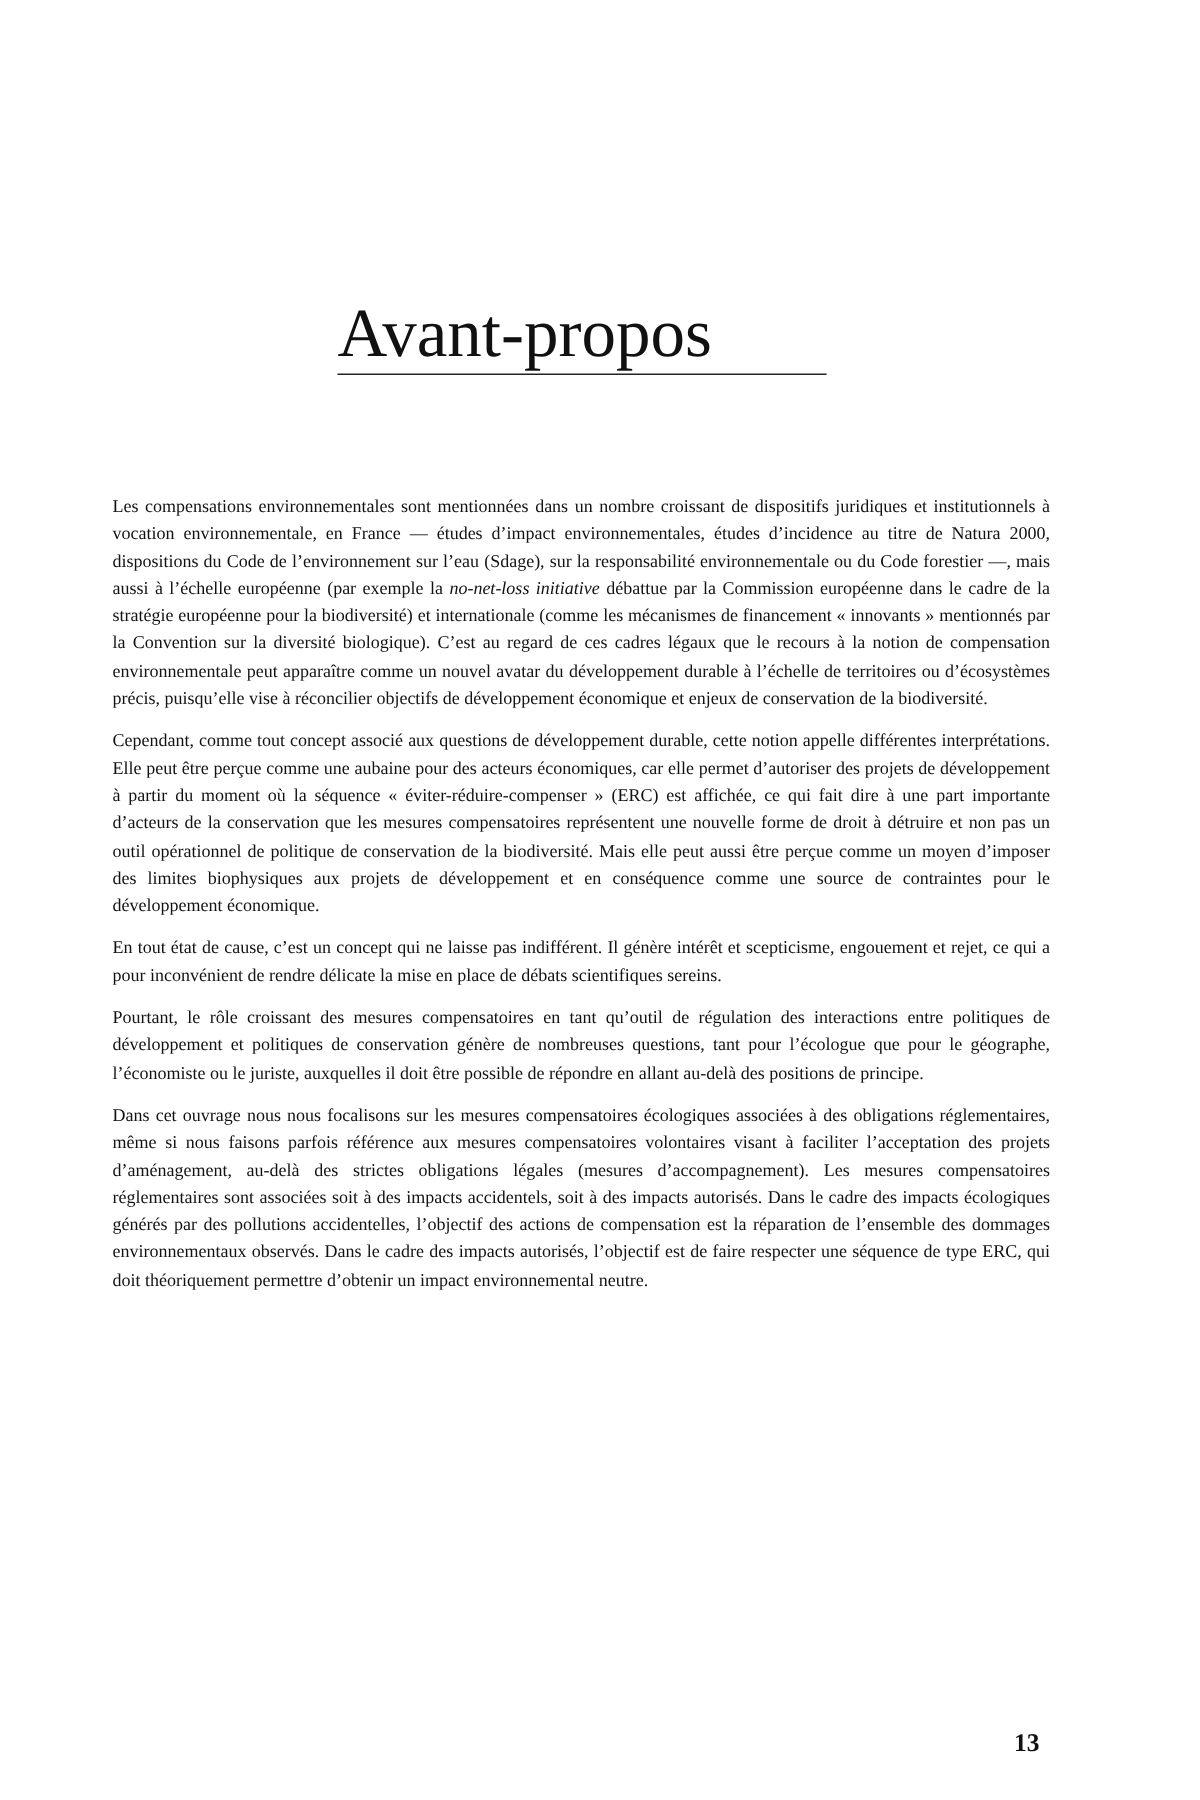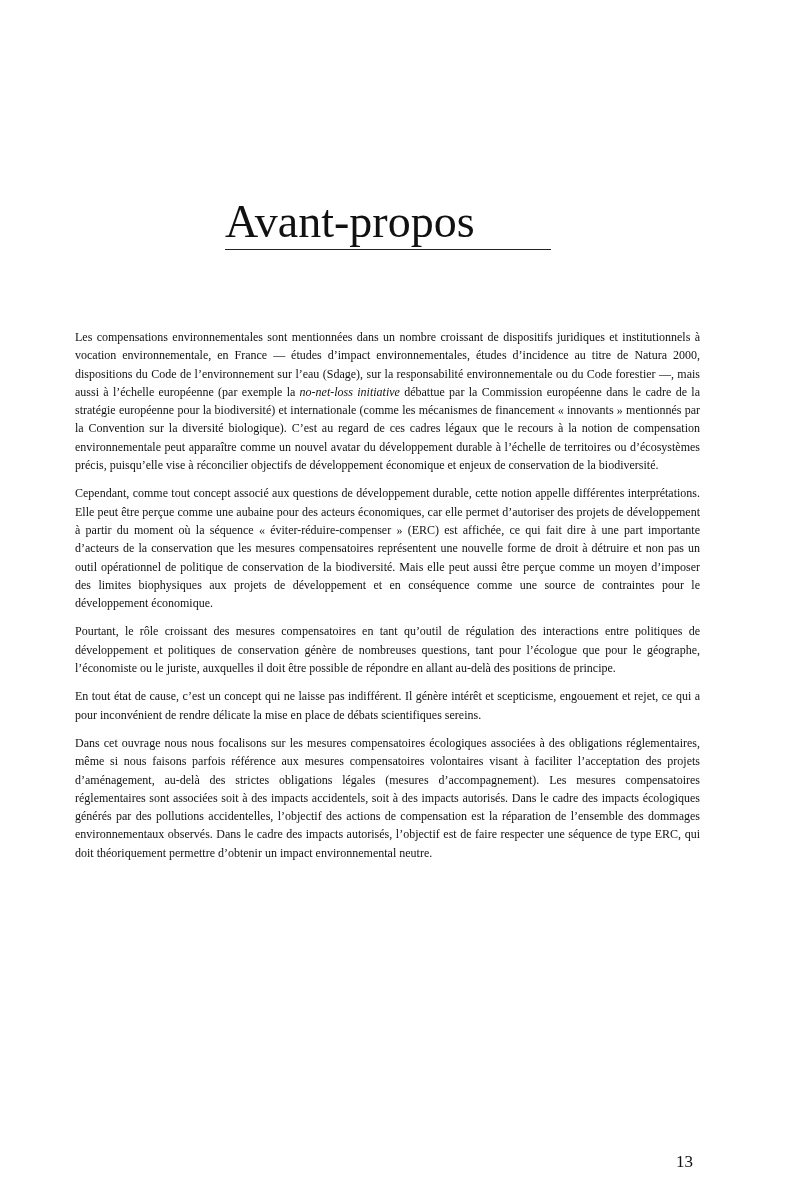--- a/index.html
+++ b/index.html
@@ -48,32 +48,32 @@
       margin-top: 24px;
     }
     .body-text p {
       margin: 0 0 10px 0;
     }
     .page-number {
       position: absolute;
       left: 676px;
       top: 1152px;
       font-size: 17px;
-      font-weight: normal;
+      font-weight: bold;
     }
   </style>
 </head>
 <body>
 
 <div class="title-wrap">
   <h1 class="title">Avant-propos</h1>
 </div>
 <div class="title-rule"></div>
 
 <div class="body-text">
   <p><span>Les compensations environnementales sont mentionnées dans un nombre croissant de dispositifs juridiques et institutionnels à vocation environnementale, en France — études d’impact environne­mentales, études d’incidence au titre de Natura 2000, dispositions du Code de l’environnement sur l’eau (Sdage), sur la responsabilité environnementale ou du Code forestier —, mais aussi à l’échelle européenne (par exemple la </span><em>no-net-loss initiative</em><span> débattue par la Commission européenne dans le cadre de la stratégie européenne pour la biodiversité) et internationale (comme les mécanismes de financement « innovants » mentionnés par la Convention sur la diversité biologique). C’est au regard de ces cadres légaux que le recours à la notion de compensation environnementale peut apparaître comme un nouvel avatar du développement durable à l’échelle de territoires ou d’éco­systèmes précis, puisqu’elle vise à réconcilier objectifs de développement économique et enjeux de conservation de la biodiversité.</span></p>
   <p>Cependant, comme tout concept associé aux questions de développement durable, cette notion appelle différentes interprétations. Elle peut être perçue comme une aubaine pour des acteurs économiques, car elle permet d’autoriser des projets de développement à partir du moment où la séquence « éviter-réduire-compenser » (ERC) est affichée, ce qui fait dire à une part importante d’acteurs de la conservation que les mesures compensatoires représentent une nouvelle forme de droit à détruire et non pas un outil opérationnel de politique de conservation de la biodiversité. Mais elle peut aussi être perçue comme un moyen d’imposer des limites biophysiques aux projets de développement et en conséquence comme une source de contraintes pour le développement économique.</p>
+  <p>En tout état de cause, c’est un concept qui ne laisse pas indifférent. Il génère intérêt et scepticisme, engouement et rejet, ce qui a pour inconvénient de rendre délicate la mise en place de débats scientifiques sereins.</p>
   <p>Pourtant, le rôle croissant des mesures compensatoires en tant qu’outil de régulation des inter­actions entre politiques de développement et politiques de conservation génère de nombreuses questions, tant pour l’écologue que pour le géographe, l’économiste ou le juriste, auxquelles il doit être possible de répondre en allant au-delà des positions de principe.</p>
-  <p>En tout état de cause, c’est un concept qui ne laisse pas indifférent. Il génère intérêt et scepticisme, engouement et rejet, ce qui a pour inconvénient de rendre délicate la mise en place de débats scientifiques sereins.</p>
   <p>Dans cet ouvrage nous nous focalisons sur les mesures compensatoires écologiques associées à des obligations réglementaires, même si nous faisons parfois référence aux mesures compensatoires volontaires visant à faciliter l’acceptation des projets d’aménagement, au-delà des strictes obli­gations légales (mesures d’accompagnement). Les mesures compensatoires réglementaires sont associées soit à des impacts accidentels, soit à des impacts autorisés. Dans le cadre des impacts écologiques générés par des pollutions accidentelles, l’objectif des actions de compensation est la réparation de l’ensemble des dommages environnementaux observés. Dans le cadre des impacts autorisés, l’objectif est de faire respecter une séquence de type ERC, qui doit théoriquement permettre d’obtenir un impact environnemental neutre.</p>
 </div>
 
 <div class="page-number">13</div>
 
 </body></html>

